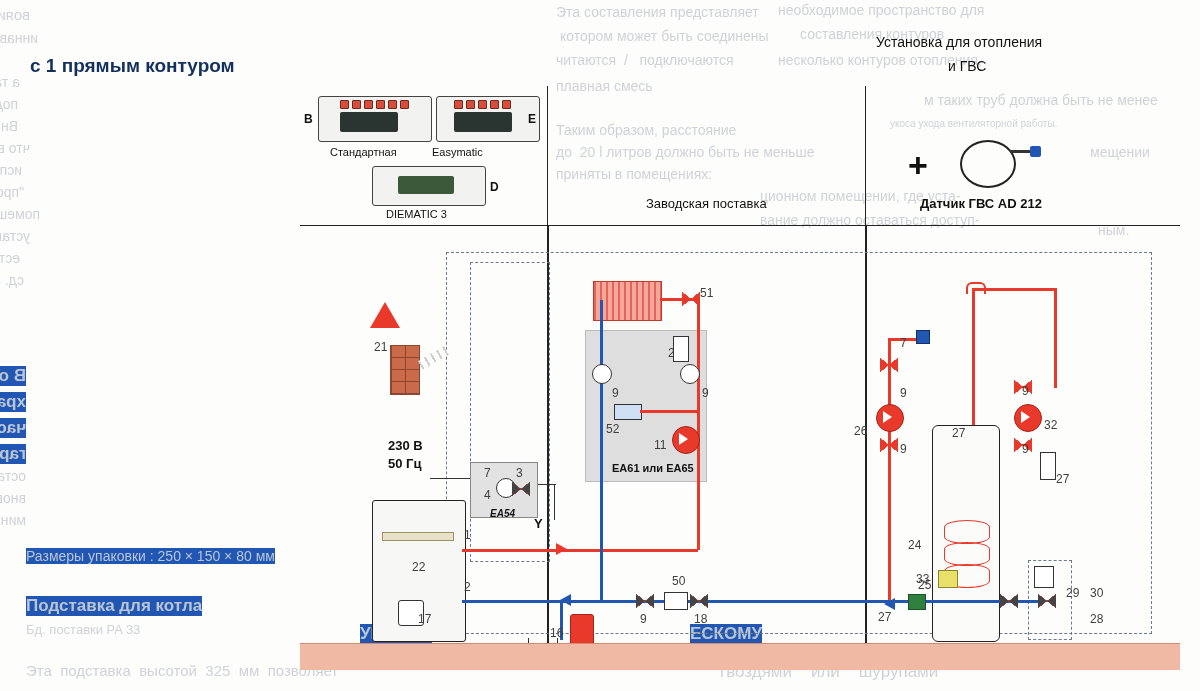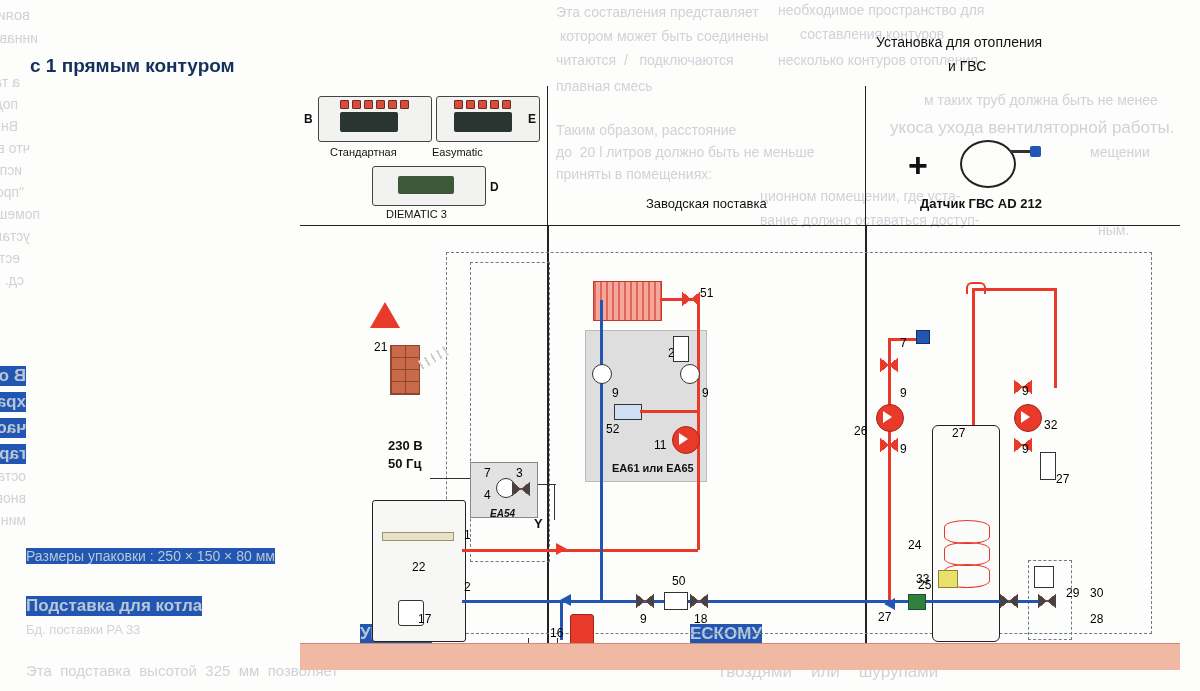--- a/index.html
+++ b/index.html
@@ -37,21 +37,21 @@
   .lbl{
     position:absolute;
     font-size:12px;
     color:#111;
     white-space:pre;
   }
   .lbl.b{font-weight:bold;}
   .num{
     position:absolute;
     font-size:12px;
-    color:#000000;
+    color:#404040;
     font-weight:normal;
   }
   .box{position:absolute;box-sizing:border-box;}
   .dash{border:1px dashed #6b7a8c;}
 
   
   .ln{position:absolute;background:#333;}
   .red{background:#e8392a;}
   .blue{background:#2256b3;}
 
@@ -143,21 +143,21 @@
   <div class="ghost mirror" style="left:38px;top:30px;font-size:14px;">иннавиклме</div>
   <div class="ghost" style="left:560px;top:28px;font-size:14px;">котором может быть соединены</div>
   <div class="ghost" style="left:800px;top:26px;font-size:14px;">составления контуров</div>
   <div class="ghost" style="left:556px;top:52px;font-size:14px;">читаются  /   подключаются</div>
   <div class="ghost" style="left:778px;top:52px;font-size:14px;text-align:center;">несколько контуров отопления,</div>
   <div class="ghost mirror" style="left:20px;top:74px;font-size:14px;">а также детали, необходимые для</div>
   <div class="ghost" style="left:556px;top:78px;font-size:14px;">плавная смесь</div>
   <div class="ghost" style="left:900px;top:92px;font-size:14px;margin-left:24px;">м таких труб должна быть не менее</div>
   <div class="ghost mirror" style="left:18px;top:96px;font-size:14px;">подключения котла или его составных</div>
   <div class="ghost" style="left:556px;top:122px;font-size:14px;">Таким образом, расстояние</div>
-  <div class="ghost" style="left:890px;top:118px;font-size:17px;">укоса ухода вентиляторной работы.</div>
+  <div class="ghost" style="left:890px;top:118px;font-size:10px;">укоса ухода вентиляторной работы.</div>
   <div class="ghost mirror" style="left:18px;top:118px;font-size:14px;">Внимание: не забудьте за внимание</div>
   <div class="ghost" style="left:556px;top:144px;font-size:14px;">до  20 l литров должно быть не меньше</div>
   <div class="ghost mirror" style="left:30px;top:140px;font-size:14px;">что воздуха в помещениях, где</div>
   <div class="ghost" style="left:1090px;top:144px;font-size:14px;">мещении</div>
   <div class="ghost mirror" style="left:22px;top:162px;font-size:14px;">используются вещества; парикмахерские,</div>
   <div class="ghost" style="left:556px;top:166px;font-size:14px;">приняты в помещениях:</div>
   <div class="ghost mirror" style="left:24px;top:184px;font-size:14px;">"промышленные"  помещения,</div>
   <div class="ghost" style="left:760px;top:188px;font-size:14px;">ционном помещении, где уста-</div>
   <div class="ghost mirror" style="left:40px;top:206px;font-size:14px;">помещения с холодильными</div>
   <div class="ghost" style="left:760px;top:212px;font-size:14px;">вание должно оставаться доступ-</div>

